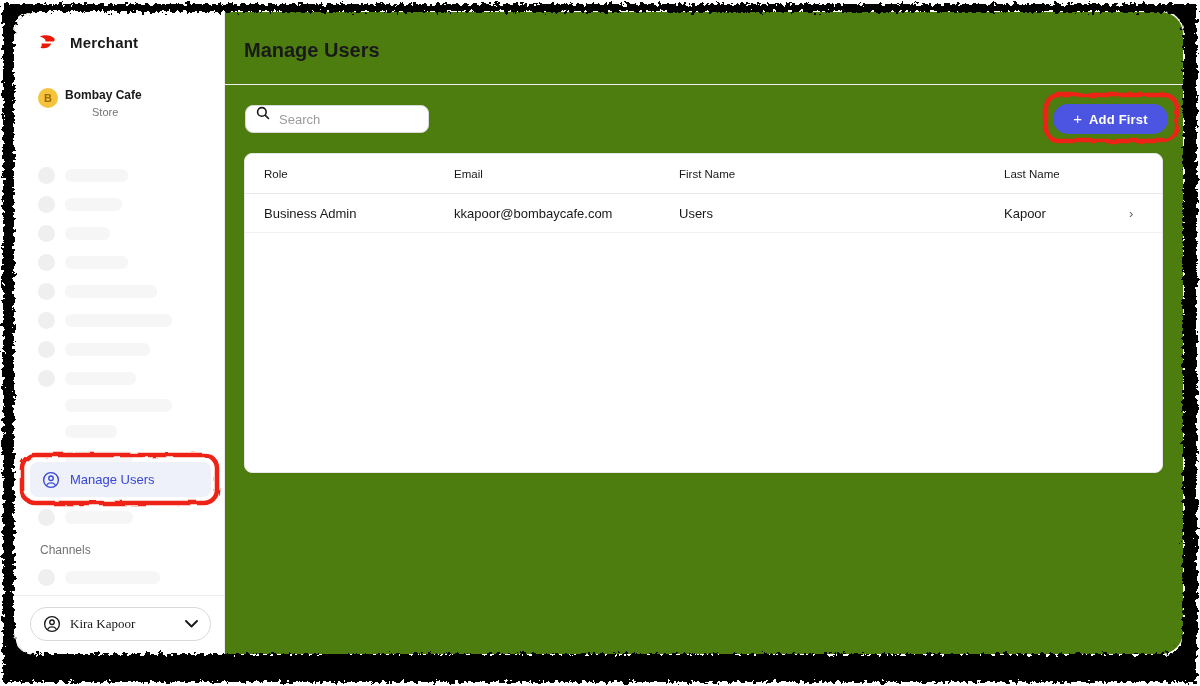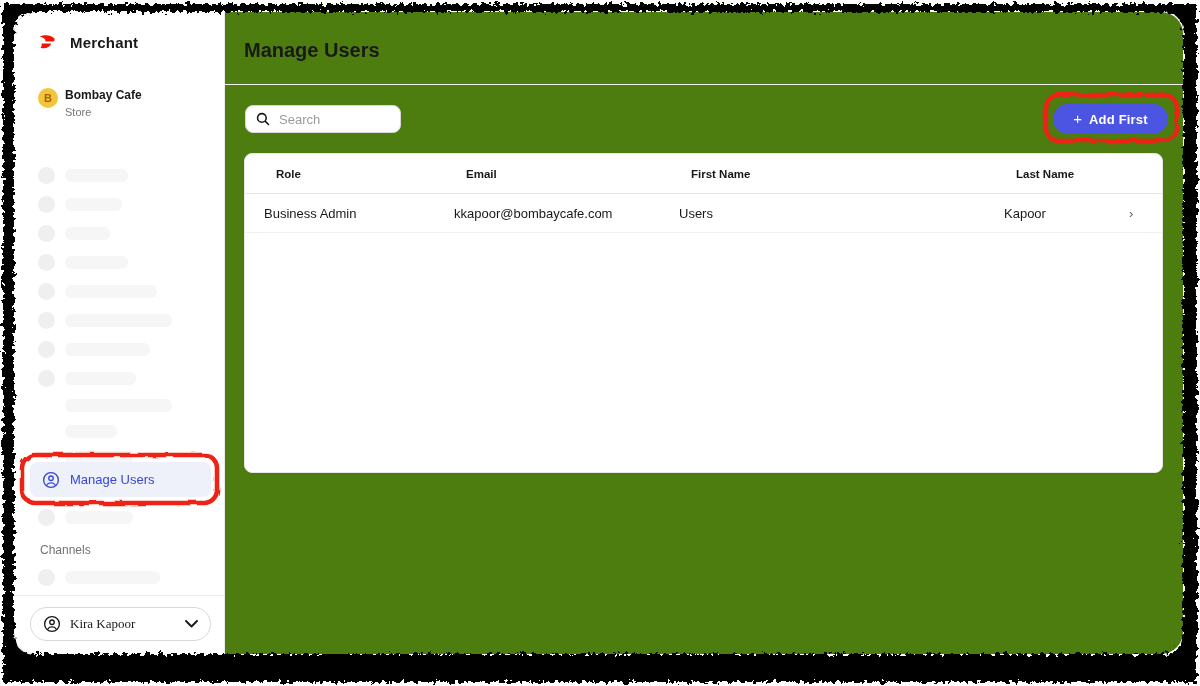--- a/index.html
+++ b/index.html
@@ -10,21 +10,21 @@
 
   
   .sidebar{position:absolute;left:0;top:0;width:210px;height:100%;background:#ffffff;
            border-right:1px solid #ececec;}
   .brand-row{position:absolute;left:24px;top:22px;display:flex;align-items:center;gap:8px;}
   .brand-name{font-size:15px;font-weight:700;color:#191919;letter-spacing:.2px;}
   .store-row{position:absolute;left:24px;top:74px;display:flex;align-items:flex-start;gap:7px;}
   .store-avatar{width:20px;height:20px;border-radius:50%;background:#F6C33C;color:#9A6A00;
                 font-size:11px;font-weight:700;display:flex;align-items:center;justify-content:center;margin-top:2px;}
   .store-name{font-size:12px;font-weight:700;color:#191919;line-height:18px;}
-  .store-type{font-size:11px;color:#767676;margin-top:2px;}
+  .store-type{font-size:11px;color:#767676;margin-top:2px;margin-left:27px;}
 
   .skel-col{position:absolute;display:flex;flex-direction:column;}
   #skel-main{left:24px;top:155px;gap:12px;}
   #skel-indented{left:51px;top:385px;gap:9px;}
   #skel-after{left:24px;top:497px;}
   #skel-channels{left:24px;top:557px;}
   .skel-row{display:flex;align-items:center;gap:10px;height:17px;}
   .skel-circle{width:17px;height:17px;border-radius:50%;background:#EFEFEF;flex:0 0 auto;}
   .skel-bar{height:13px;border-radius:6px;background:#F6F6F6;}
 
@@ -38,40 +38,40 @@
   .sidebar-footer{position:absolute;left:0;bottom:0;width:100%;height:58px;border-top:1px solid #ececec;background:#fff;font-family:Liberation Serif, serif;}
   .user-pill{position:absolute;left:16px;top:11px;width:181px;height:34px;border:1px solid #d9d9d9;
              border-radius:17px;display:flex;align-items:center;gap:9px;padding:0 12px;box-sizing:border-box;cursor:pointer;}
   .user-pill .name{font-size:13px;color:#191919;flex:1;}
 
   
   .main{position:absolute;left:210px;top:0;right:0;height:100%;}
   .page-title{position:absolute;left:20px;top:27px;font-size:20px;font-weight:700;color:#191919;}
   .top-divider{position:absolute;left:0;top:72px;right:0;height:1px;background:#efefef;}
 
-  .search-box{position:absolute;left:21px;top:93px;width:156px;height:28px;border:1px solid #d9d9d9;
-              border-radius:8px;display:flex;align-items:center;gap:7px;padding:0 10px;box-sizing:border-box;background:#fff;}
+  .search-box{position:absolute;left:21px;top:93px;width:184px;height:28px;border:1px solid #d9d9d9;
+              border-radius:8px;display:flex;gap:7px;padding:0 10px;box-sizing:border-box;background:#fff;}
   .search-box input{border:none;outline:none;font-size:13px;color:#191919;width:100%;
                     font-family:"Liberation Sans",sans-serif;background:transparent;}
   .search-box input::placeholder{color:#9b9b9b;}
 
   .add-user-btn{position:absolute;left:829px;top:92px;width:115px;height:30px;background:#4B55E2;border:none;
                 border-radius:15px;color:#ffffff;display:flex;align-items:center;justify-content:center;gap:7px;
                 cursor:pointer;font-family:"Liberation Sans",sans-serif;}
   .add-user-btn .plus{font-size:15px;font-weight:400;line-height:1;margin-top:-1px;}
   .add-user-btn .lbl{font-size:13px;font-weight:700;letter-spacing:.2px;}
 
   .table-card{position:absolute;left:20px;top:141px;width:919px;height:320px;background:#fff;
               border:1px solid #e7e7e7;border-radius:8px;box-sizing:border-box;
               box-shadow:0 1px 3px rgba(0,0,0,.04);overflow:hidden;}
   .t-row{position:relative;width:100%;box-sizing:border-box;}
   .t-head{height:40px;border-bottom:1px solid #e7e7e7;}
   .t-data{height:39px;border-bottom:1px solid #f0f0f0;cursor:pointer;}
   .t-cell{position:absolute;top:0;height:100%;display:flex;align-items:center;color:#191919;}
-  .t-head .t-cell{font-size:11.5px;font-weight:700;margin-left:12px;}
+  .t-head .t-cell{font-size:11.5px;font-weight:400;}
   .t-data .t-cell{font-size:13px;}
   .c-role{left:19px;}  .c-email{left:209px;}  .c-first{left:434px;}  .c-last{left:759px;}
   .c-chevron{left:884px;color:#5e5e5e;font-size:16px;}
 
   .overlay{position:absolute;left:0;top:0;width:1200px;height:686px;pointer-events:none;}
   .icon{display:inline-flex;flex:0 0 auto;}
 </style>
 </head>
 <body>
 

